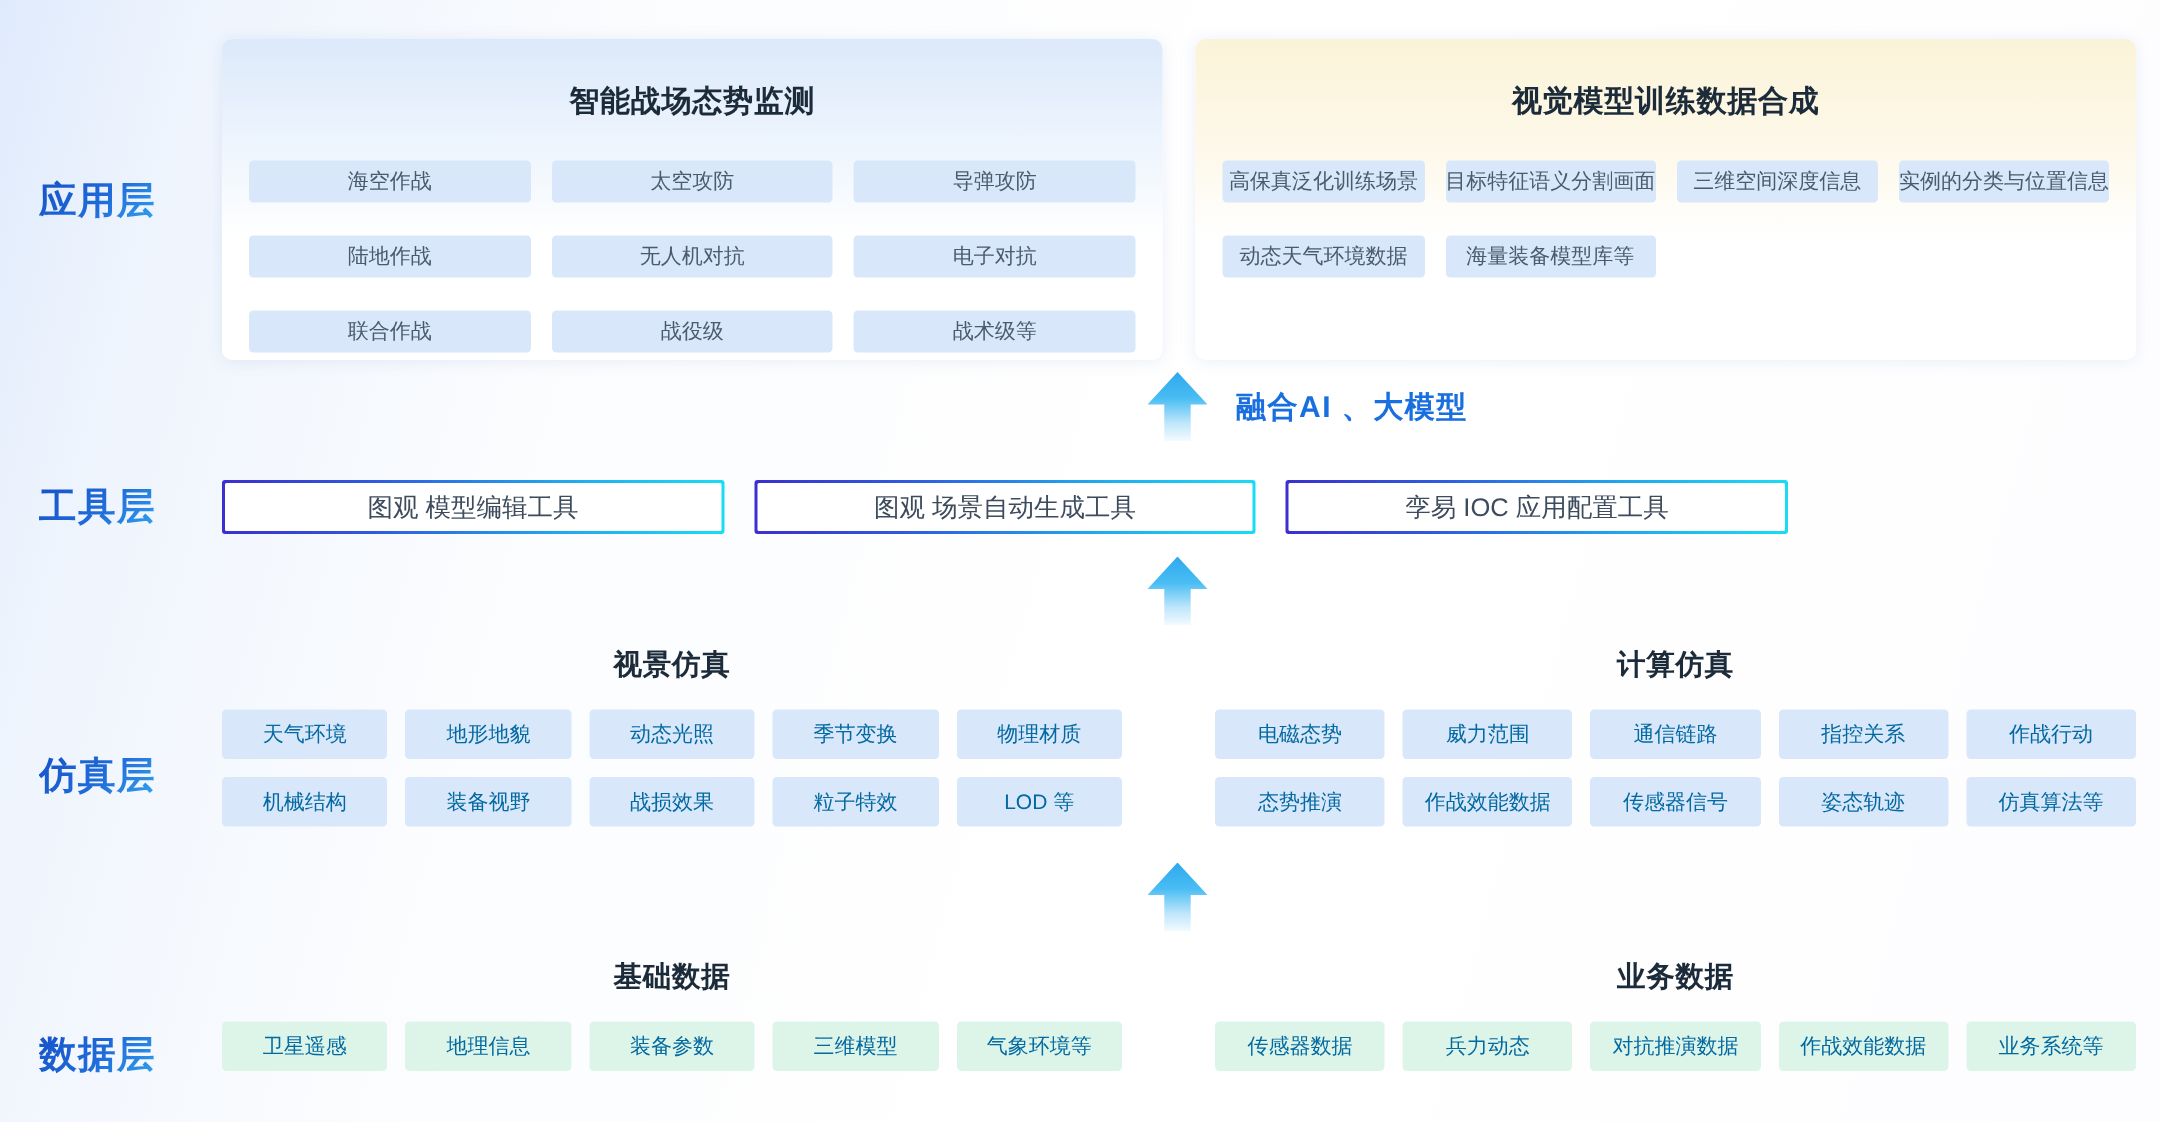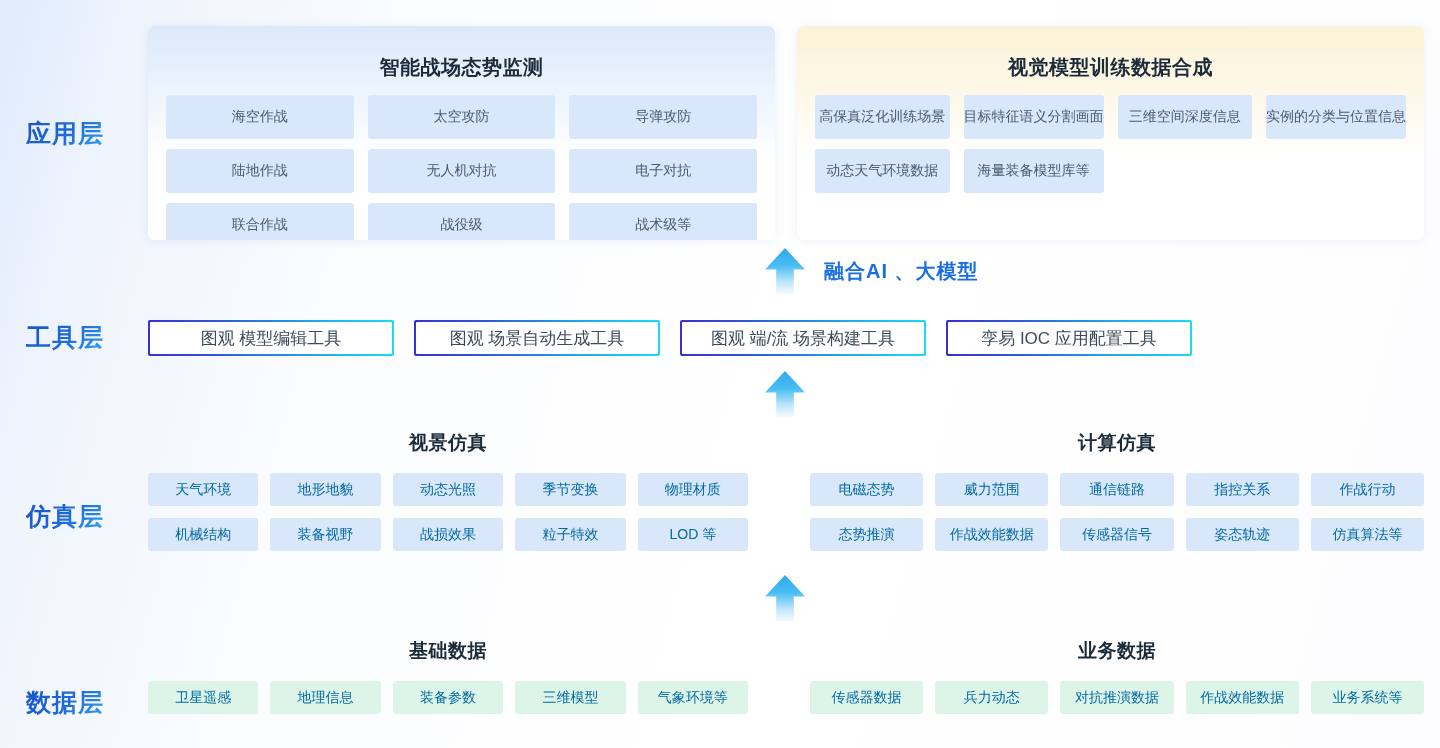--- a/index.html
+++ b/index.html
@@ -69,27 +69,28 @@
   .chip-grid {
     display: grid;
     gap: 10px 14px;
     padding: 0 18px;
   }
   .chip-grid.cols3 { grid-template-columns: repeat(3, 1fr); }
   .chip-grid.cols2 { grid-template-columns: repeat(4, 1fr); }
   .chip {
     background: #d8e7fa;
     border-radius: 3px;
-    height: 44px;
+    height: 28px;
     display: flex;
     align-items: center;
     justify-content: center;
     font-size: 14px;
     color: #4a5b6e;
     white-space: nowrap;
+    margin-top: 12px;
   }
   .chip.empty { color: #8fa3b8; letter-spacing: 2px; }
 
   
   .arrow {
     position: absolute;
     width: 40px; height: 46px;
     background: linear-gradient(180deg, #2ea8ee 0%, #49bdf3 38%, #bfe6fb 74%, #f3fbff 100%);
     -webkit-clip-path: polygon(50% 0%, 100% 47%, 72% 47%, 72% 100%, 28% 100%, 28% 47%, 0% 47%);
     clip-path: polygon(50% 0%, 100% 47%, 72% 47%, 72% 100%, 28% 100%, 28% 47%, 0% 47%);
@@ -222,23 +223,20 @@
   <div class="fuse-caption">融合AI 、大模型</div>
 
   <div class="tool-row">
     <div class="tool-box">
       <div class="tool-inner">图观 模型编辑工具</div>
     </div>
     <div class="tool-box">
       <div class="tool-inner">图观 场景自动生成工具</div>
     </div>
     <div class="tool-box">
-      <div class="tool-inner">图观 端/流 场景构建工具</div>
-    </div>
-    <div class="tool-box">
       <div class="tool-inner">孪易 IOC 应用配置工具</div>
     </div>
   </div>
 
   <div class="arrow arrow-mid"></div>
 
   <div class="sim-block sim-left">
     <div class="group-title">视景仿真</div>
     <div class="cell-grid">
       <div class="cell">天气环境</div>

